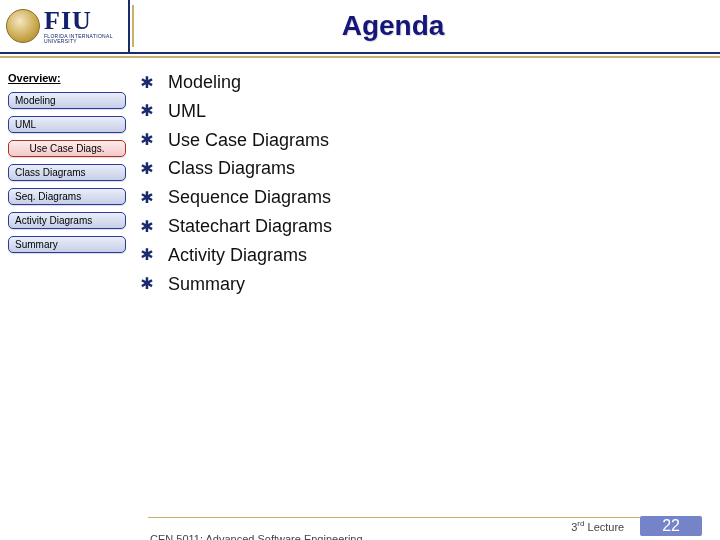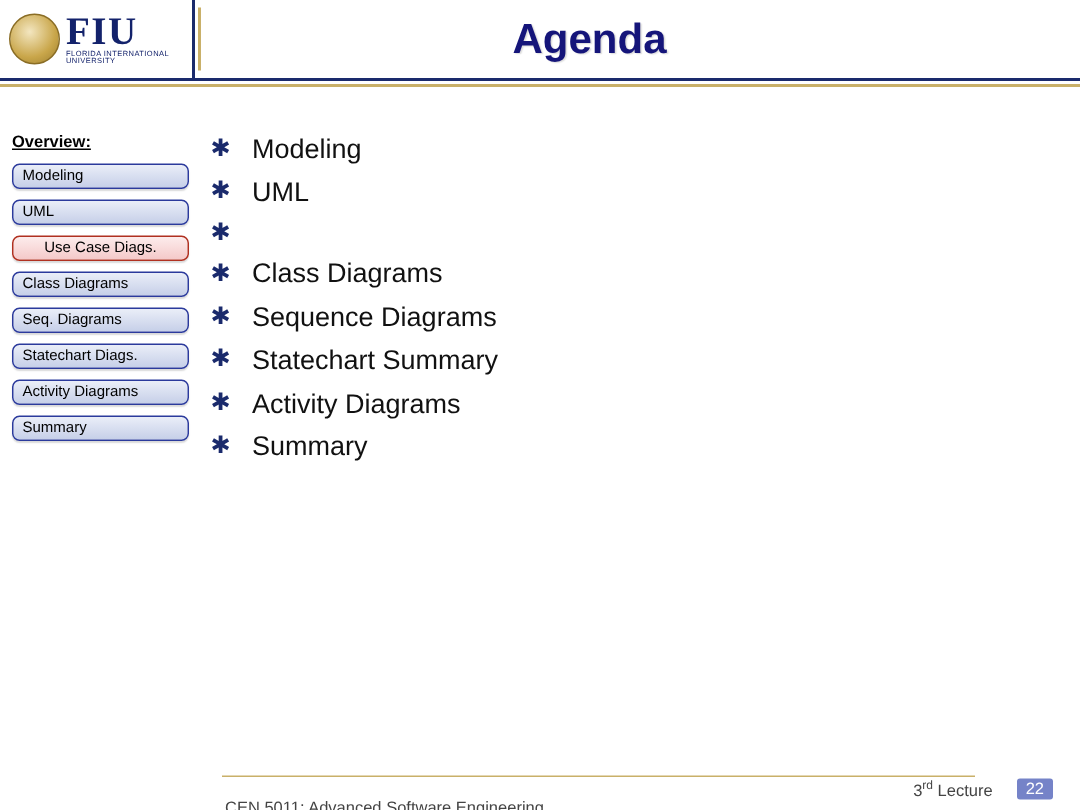--- a/index.html
+++ b/index.html
@@ -72,21 +72,21 @@
     font-family: Verdana, sans-serif;
     font-size: 28px;
     font-weight: bold;
     color: #15157a;
     text-shadow: 1px 1px 1px rgba(0,0,0,0.15);
     padding-right: 64px;
   }
   .body {
     display: flex;
     height: calc(540px - 54px - 28px);
-    padding-top: 25px;
+    padding-top: 8px;
   }
   .sidebar {
     width: 140px;
     padding: 10px 8px 10px 8px;
     flex-shrink: 0;
   }
   .sidebar-heading {
     font-size: 11px;
     font-weight: bold;
     text-decoration: underline;
@@ -144,22 +144,22 @@
     padding: 0 18px 4px 150px;
     font-size: 11px;
     color: #444;
   }
   .footer-left { flex: 1; margin-top: 26px; }
   .footer-right { margin-right: 16px; }
   .footer-right sup { font-size: 8px; }
   .slide-num {
     background: #7583c8;
     color: #fff;
-    font-size: 11px;
-    padding: 1px 6px;
+    font-size: 16px;
+    padding: 1px 22px;
     border-radius: 2px;
   }
   .underline-accent {
     position: absolute;
     left: 148px;
     right: 70px;
     bottom: 22px;
     height: 1px;
     background: #c9b069;
   }
@@ -179,49 +179,49 @@
 </div>
 
 <div class="body">
   <div class="sidebar">
     <div class="sidebar-heading">Overview:</div>
     <button class="nav-btn">Modeling</button>
     <button class="nav-btn">UML</button>
     <button class="nav-btn active">Use Case Diags.</button>
     <button class="nav-btn">Class Diagrams</button>
     <button class="nav-btn">Seq. Diagrams</button>
-    <button class="nav-btn">Statechart Diags.</button>
     <button class="nav-btn">Activity Diagrams</button>
     <button class="nav-btn">Summary</button>
   </div>
 
   <div class="content">
     <ul class="agenda-list">
       <li>
           <span class="bullet">✱</span>
           <span>Modeling</span>
         </li>
       <li>
           <span class="bullet">✱</span>
           <span>UML</span>
         </li>
       <li>
           <span class="bullet">✱</span>
+          <span>Use Case Diagrams</span>
         </li>
       <li>
           <span class="bullet">✱</span>
           <span>Class Diagrams</span>
         </li>
       <li>
           <span class="bullet">✱</span>
           <span>Sequence Diagrams</span>
         </li>
       <li>
           <span class="bullet">✱</span>
-          <span>Statechart Summary</span>
+          <span>Statechart Diagrams</span>
         </li>
       <li>
           <span class="bullet">✱</span>
           <span>Activity Diagrams</span>
         </li>
       <li>
           <span class="bullet">✱</span>
           <span>Summary</span>
         </li>
     </ul>

